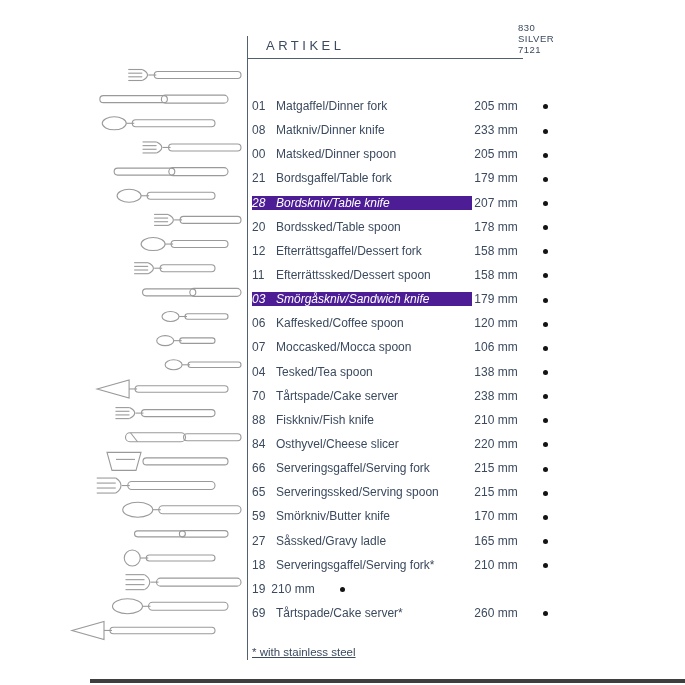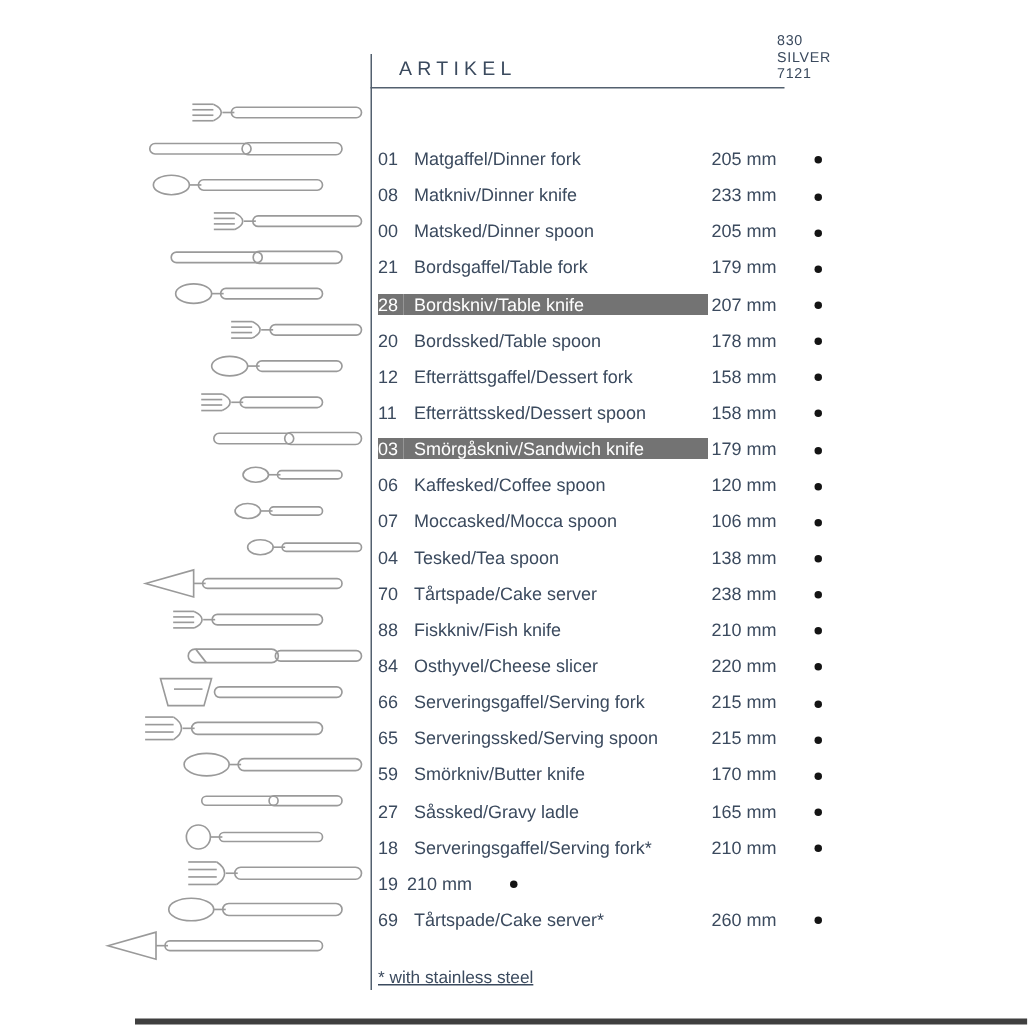--- a/index.html
+++ b/index.html
@@ -12,21 +12,21 @@
   .header-title{position:absolute;left:266px;top:38px;font-size:13px;letter-spacing:3.5px;color:#3b4a5e;}
   .header-underline{position:absolute;left:247px;top:58px;width:276px;height:1px;background:#53606f;}
   .series-label{position:absolute;left:518px;top:22px;width:58px;text-align:left;font-size:9.5px;line-height:11px;letter-spacing:0.5px;color:#3b4a5e;}
   .rows{position:absolute;left:252px;top:77px;width:332px;margin-top:17px;}
   .row{display:flex;align-items:center;height:24.15px;font-size:12px;white-space:nowrap;}
   .num{width:17px;flex:0 0 auto;}
   .name{width:203px;flex:0 0 auto;padding-left:7px;box-sizing:border-box;overflow:hidden;}
   .len{width:48px;flex:0 0 auto;text-align:center;}
   .dotcol{width:50px;flex:0 0 auto;text-align:center;}
   .dot{display:inline-block;width:5px;height:5px;border-radius:50%;background:#141414;vertical-align:middle;}
-  .row.hl .num,.row.hl .name{background:#737373;color:#ffffff;}
+  .row.hl .num,.row.hl .name{background:#4c1d95;color:#ffffff;font-style:italic;}
   .footnote{position:absolute;left:252px;top:646px;font-size:11.5px;color:#3b4a5e;text-decoration:underline;}
   .bottom-bar{position:absolute;left:90px;right:0;top:679px;height:4px;background:#3f3f3f;}
 </style>
 </head>
 <body>
 
 <div class="page">
 
   <svg id="art" class="art-svg" viewBox="0 0 192 580">
       <line x1="73.24999999999999" y1="6.5" x2="87.24999999999999" y2="6.5" fill="none" stroke="#9a9a9a" stroke-width="1.1"></line>

